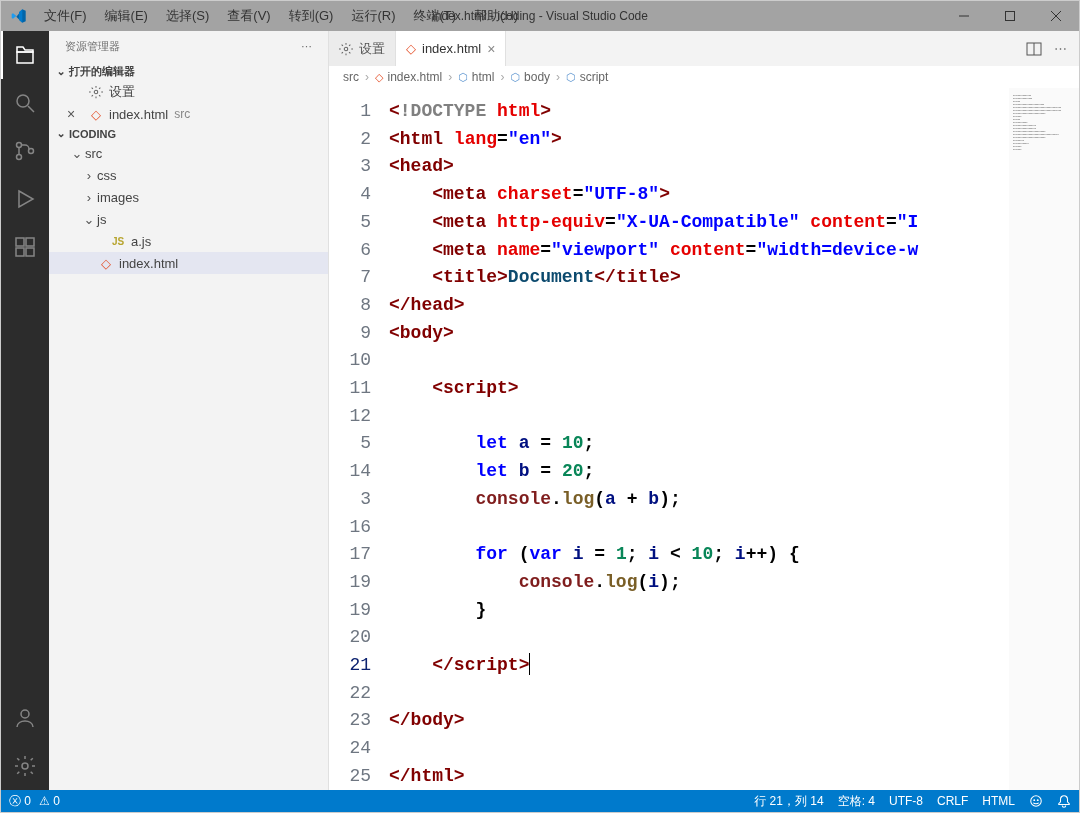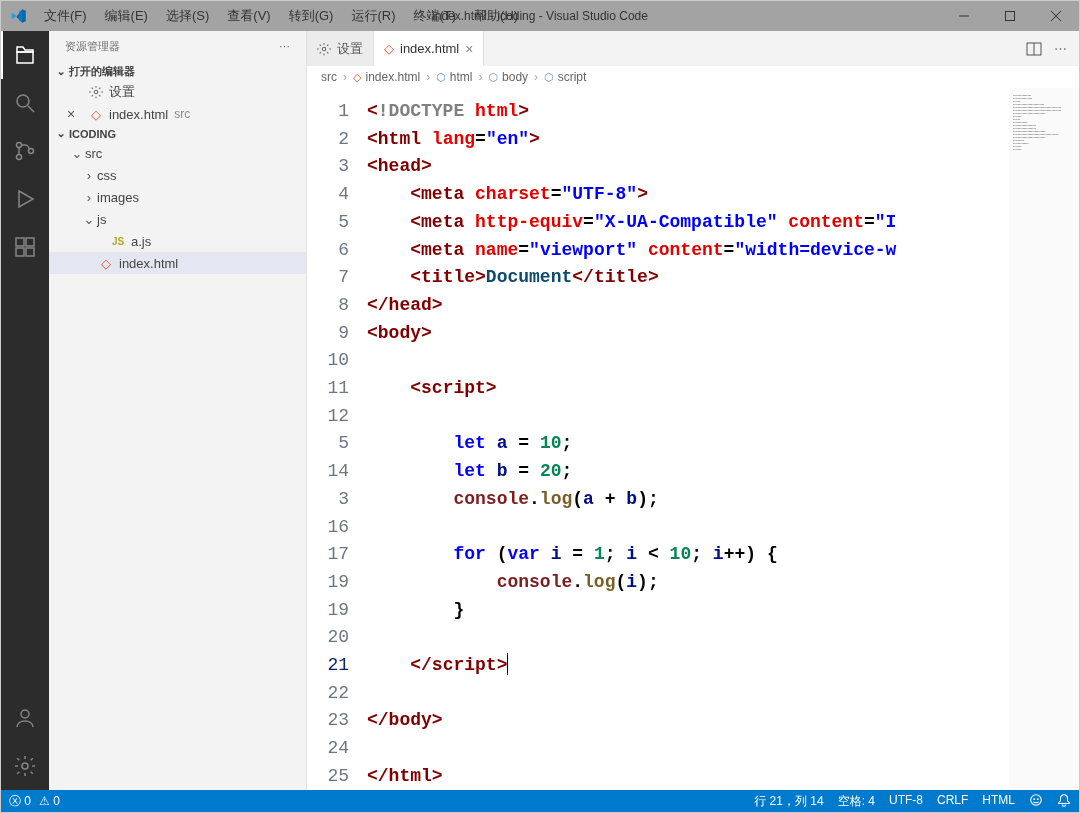--- a/index.html
+++ b/index.html
@@ -20,21 +20,21 @@
 .main { flex: 1; display: flex; min-height: 0; }
 
 
 .activitybar { width: 48px; background: #2c2c2c; display: flex; flex-direction: column; }
 .activitybar .act-item { width: 48px; height: 48px; display: flex; align-items: center; justify-content: center; cursor: pointer; color: #858585; position: relative; }
 .activitybar .act-item.active { color: #fff; }
 .activitybar .act-item.active::before { content: ''; position: absolute; left: 0; top: 0; bottom: 0; width: 2px; background: #fff; }
 .activitybar .spacer { flex: 1; }
 
 
-.sidebar { width: 258px; background: #f3f3f3; display: flex; flex-direction: column; border-right: 1px solid #e0e0e0; }
+.sidebar { width: 280px; background: #f3f3f3; display: flex; flex-direction: column; border-right: 1px solid #e0e0e0; }
 .sidebar-header { padding: 8px 16px; font-size: 11px; color: #6f6f6f; display: flex; justify-content: space-between; align-items: center; }
 .sidebar-header .actions { display: flex; gap: 12px; }
 .section-header { display: flex; align-items: center; padding: 2px 4px; font-size: 11px; font-weight: bold; cursor: pointer; color: #424242; text-transform: uppercase; }
 .section-header .chev { width: 16px; display: inline-block; text-align: center; }
 .tree { font-size: 13px; }
 .tree .tree-item { display: flex; align-items: center; height: 22px; padding-left: 8px; cursor: pointer; color: #444; }
 .tree .tree-item.active { background: #e4e6f1; }
 .tree .tree-item .chev { width: 16px; text-align: center; color: #555; }
 .tree .tree-item .icon { width: 18px; display: inline-flex; align-items: center; justify-content: center; margin-right: 4px; }
 .tree .indent-1 { padding-left: 20px; }
@@ -74,21 +74,21 @@
 .tok-punc { color: #000; }
 .tok-ang { color: #800000; }
 .cursor-mark { border-left: 1px solid #000; display:inline-block; height: 22px; vertical-align: text-bottom;}
 
 .minimap { width: 70px; background: #fafafa; position: relative; padding:6px 4px; font-size:2px; line-height:3px; color:#999; font-family: monospace; overflow:hidden;}
 .minimap div{white-space:pre;}
 
 
 .statusbar { height: 22px; background: #007acc; color: #fff; display: flex; align-items: center; font-size: 12px; padding: 0 8px; }
 .statusbar .sb-left { display: flex; gap: 8px; align-items: center; }
-.statusbar .sb-right { margin-left: auto; display: flex; gap: 14px; }
+.statusbar .sb-right { margin-left: auto; display: flex; gap: 14px; align-items: center; }
 .statusbar .sb-item { cursor: pointer; }
 
 svg { display: block; }
 </style>
 </head>
 <body>
 
 <div class="window">
 
   <div class="titlebar">

